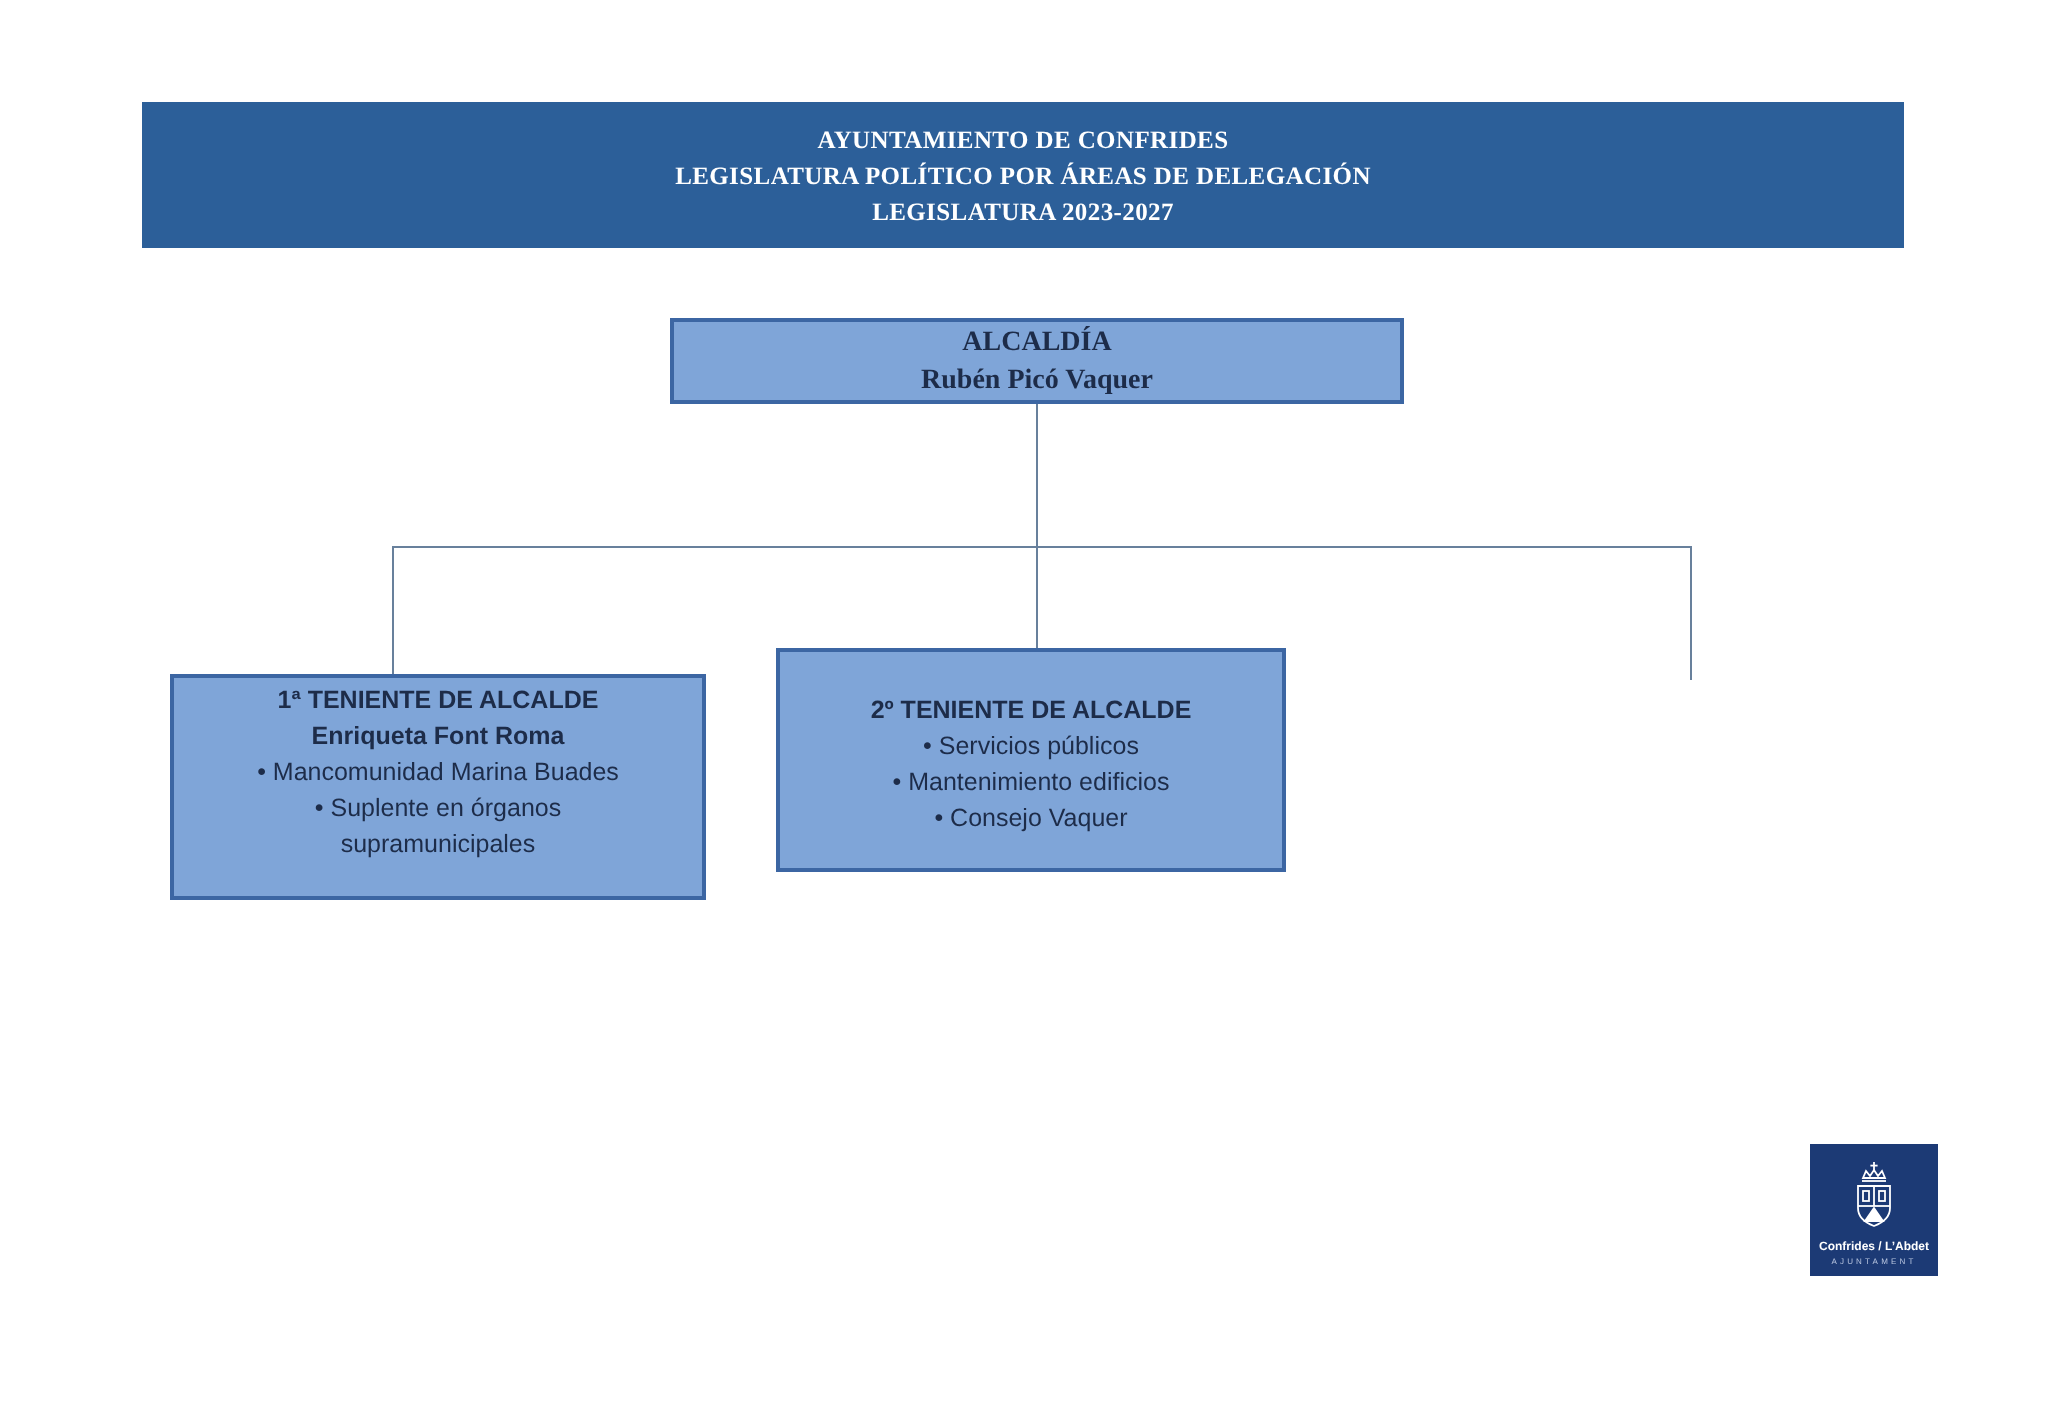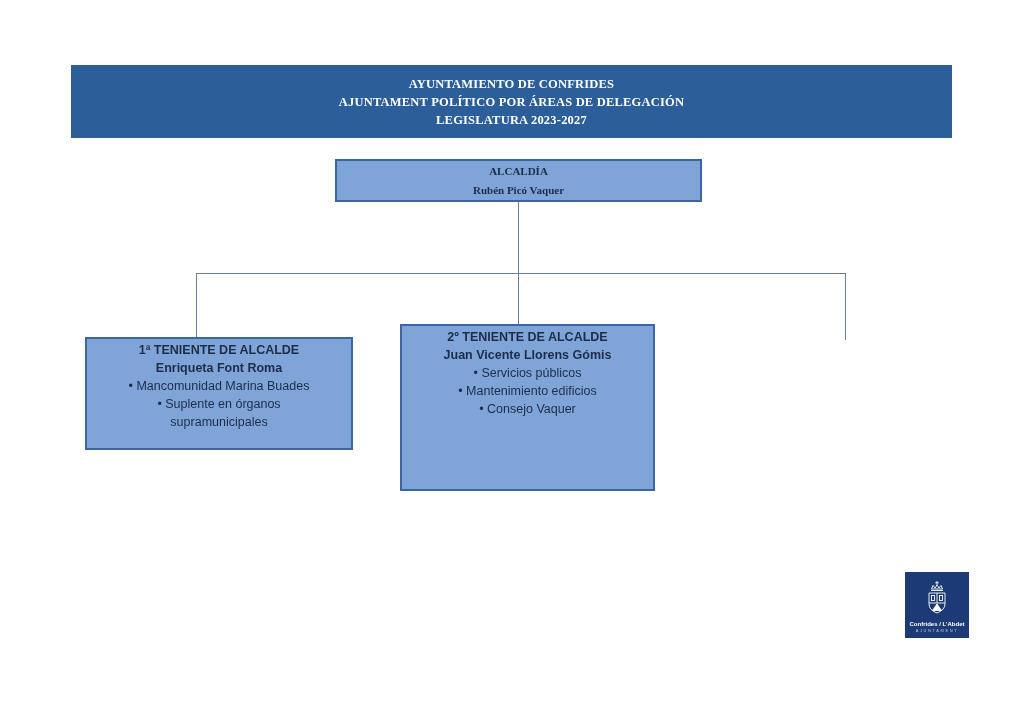--- a/index.html
+++ b/index.html
@@ -12,21 +12,21 @@
     position: relative;
     width: 1024px;
     height: 707px;
     background: #ffffff;
     overflow: hidden;
   }
 
   
   .banner {
     position: absolute;
-    left: 71px; top: 65px;
+    left: 71px; top: 51px;
     width: 881px; height: 73px;
     background: #2c5f99;
     color: #ffffff;
     font-family: "Liberation Serif", serif;
     font-weight: bold;
     font-size: 12.5px;
     line-height: 18px;
     text-align: center;
     display: flex;
     flex-direction: column;
@@ -41,37 +41,37 @@
     box-sizing: border-box;
     background: #7fa5d8;
     border: 2px solid #3c66a3;
     color: #1d2c49;
     text-align: center;
   }
   .node-root {
     left: 335px; top: 159px;
     width: 367px; height: 43px;
     font-family: "Liberation Serif", serif;
-    font-size: 11px;
+    font-size: 14px;
     line-height: 19px;
     padding-top: 1px;
   }
   .node-root .node-title,
   .node-root .node-person { font-weight: bold; }
 
   .node-child {
     font-size: 12.5px;
     line-height: 18px;
   }
   .node-child .node-title,
   .node-child .node-person { font-weight: bold; }
   .node-bullet { white-space: pre-line; }
 
   .node-left  { left: 85px;  top: 337px; width: 268px; height: 113px; padding-top: 2px; }
-  .node-mid   { left: 400px; top: 324px; width: 255px; height: 167px; padding-top: 2px; }
+  .node-mid   { left: 388px; top: 324px; width: 255px; height: 112px; padding-top: 20px; }
   .node-right { left: 727px; top: 340px; width: 206px; height: 85px;  padding-top: 5px; }
 
   
   .conn {
     position: absolute;
     background: #68809c;
   }
   .conn-v-root  { left: 518px; top: 202px; width: 1px; height: 71px; }
   .conn-h       { left: 196px; top: 273px; width: 650px; height: 1px; }
   .conn-v-left  { left: 196px; top: 273px; width: 1px; height: 64px; }
@@ -107,21 +107,21 @@
     white-space: nowrap;
   }
 </style>
 </head>
 <body>
 
 <div class="canvas">
 
   <header class="banner">
     <div>AYUNTAMIENTO DE CONFRIDES</div>
-    <div>AJUNTAMENT POLÍTICO POR ÁREAS DE DELEGACIÓN</div>
+    <div>LEGISLATURA POLÍTICO POR ÁREAS DE DELEGACIÓN</div>
     <div>LEGISLATURA 2023-2027</div>
   </header>
 
   <div class="conn conn-v-root"></div>
   <div class="conn conn-h"></div>
   <div class="conn conn-v-left"></div>
   <div class="conn conn-v-mid"></div>
   <div class="conn conn-v-right"></div>
 
   <div class="node node-root">
@@ -132,21 +132,20 @@
   <div class="node node-child node-left">
     <div class="node-title">1ª TENIENTE DE ALCALDE</div>
     <div class="node-person">Enriqueta Font Roma</div>
     <div class="node-bullet">• Mancomunidad Marina Buades</div>
     <div class="node-bullet">• Suplente en órganos
 supramunicipales</div>
   </div>
 
   <div class="node node-child node-mid">
     <div class="node-title">2º TENIENTE DE ALCALDE</div>
-    <div class="node-person">Juan Vicente Llorens Gómis</div>
     <div class="node-bullet">• Servicios públicos</div>
     <div class="node-bullet">• Mantenimiento edificios</div>
     <div class="node-bullet">• Consejo Vaquer</div>
   </div>
 
 
   <div class="logo">
     <svg width="34" height="40" viewBox="0 0 34 40">
       <g stroke="#ffffff" stroke-width="0.9" fill="none">
 

